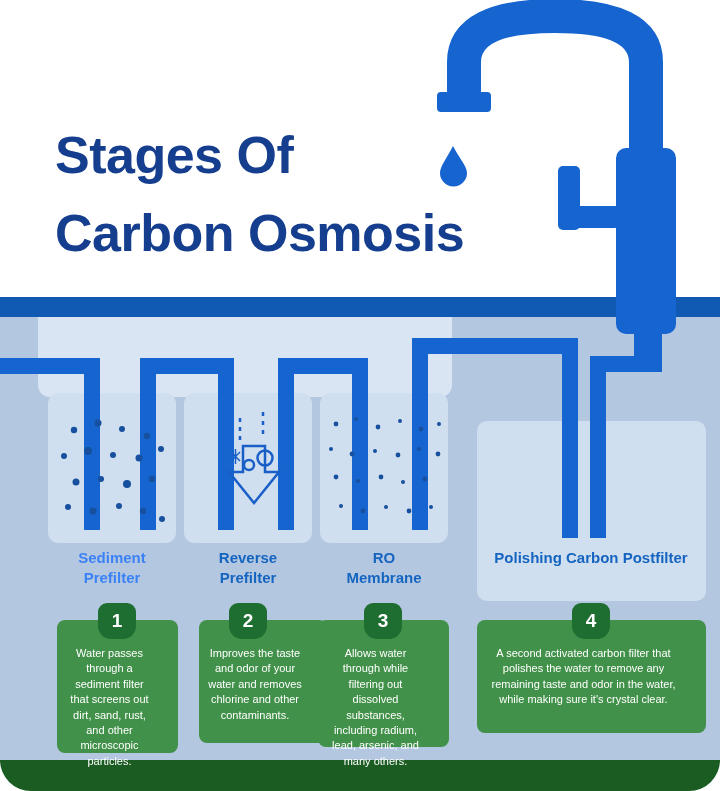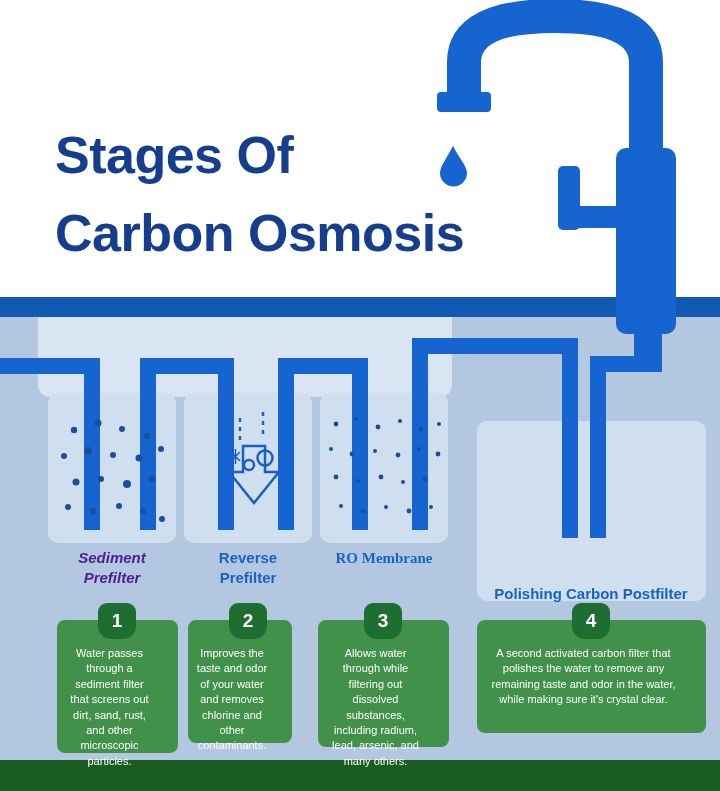--- a/index.html
+++ b/index.html
@@ -3,20 +3,21 @@
 <meta charset="utf-8">
 <style>
   html, body { margin: 0; padding: 0; background: #ffffff; }
   .page {
     position: relative;
     width: 720px;
     height: 791px;
     background: #ffffff;
     overflow: hidden;
     font-family: "Liberation Sans", sans-serif;
+    border-radius: 31px;
   }
   .bg-lower {
     position: absolute; left: 0; top: 317px; width: 720px; height: 443px;
     background: #b4c7e0;
   }
   .divider {
     position: absolute; left: 0; top: 297px; width: 720px; height: 20px;
     background: #115ab3; z-index: 2;
   }
   .footer {
@@ -44,29 +45,29 @@
     line-height: 1.5; letter-spacing: -0.5px;
   }
   .stage-label {
     position: absolute; top: 548px; z-index: 6;
     text-align: center; font-weight: bold; font-size: 15px; line-height: 1.35;
     color: #1565c0;
   }
   #lbl1 { left: 62px;  width: 100px; }
   #lbl2 { left: 198px; width: 100px; }
   #lbl3 { left: 334px; width: 100px; }
-  #lbl4 { left: 491px; width: 200px; margin-top: 36px; }
+  #lbl4 { left: 491px; width: 200px; }
   .stage-card {
     position: absolute; top: 620px; z-index: 6;
     background: #42914a; border-radius: 8px; box-sizing: border-box;
     color: #ffffff; font-size: 11px; line-height: 1.4; text-align: center;
     padding: 26px 24px 10px 8px;
   }
   #card1 { left: 57px;  width: 121px; height: 133px; }
-  #card2 { left: 188px; width: 104px; height: 123px; }
+  #card2 { left: 199px; width: 128px; height: 123px; }
   #card3 { left: 318px; width: 131px; height: 127px; }
   #card4 { left: 477px; width: 229px; height: 113px; }
   .badge {
     position: absolute; top: 603px; width: 38px; height: 36px; z-index: 7;
     background: #1f6e31; border-radius: 9px 9px 13px 13px;
     color: #ffffff; font-weight: bold; font-size: 19px;
     display: flex; align-items: center; justify-content: center;
   }
   #badge1 { left: 98px; }
   #badge2 { left: 229px; }
@@ -163,23 +164,23 @@
       <circle cx="409" cy="511" r="2.4"></circle>
         <circle cx="431" cy="507" r="2"></circle>
     </g>
   </svg>
 
   <div class="title">
     <div>Stages Of</div>
     <div>Carbon Osmosis</div>
   </div>
 
-  <div class="stage-label" id="lbl1" style="color: #4c1d95; font-style: italic;">Sediment Prefilter</div>
+  <div class="stage-label" id="lbl1" style="color: #3b82f6;">Sediment Prefilter</div>
   <div class="stage-label" id="lbl2" style="color: rgb(21, 101, 192);">Reverse Prefilter</div>
-  <div class="stage-label" id="lbl3" style="color: rgb(21, 101, 192); font-family: Liberation Serif, serif;">RO Membrane</div>
+  <div class="stage-label" id="lbl3" style="color: rgb(21, 101, 192);">RO Membrane</div>
   <div class="stage-label" id="lbl4" style="color: rgb(21, 101, 192);">Polishing Carbon Postfilter</div>
 
   <div class="badge" id="badge1">1</div>
   <div class="badge" id="badge2">2</div>
   <div class="badge" id="badge3">3</div>
   <div class="badge" id="badge4">4</div>
 
   <div class="stage-card" id="card1">
     <span>Water passes through a sediment filter that screens out dirt, sand, rust, and other microscopic particles.</span>
   </div>

